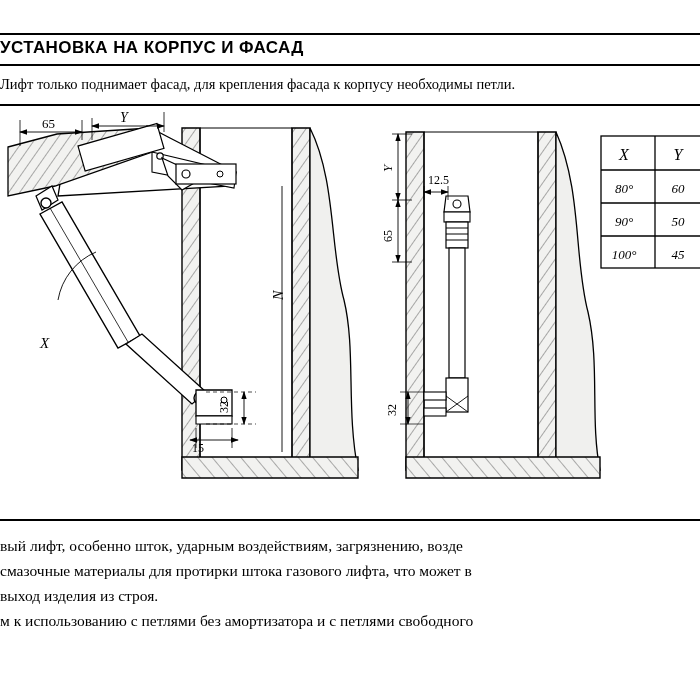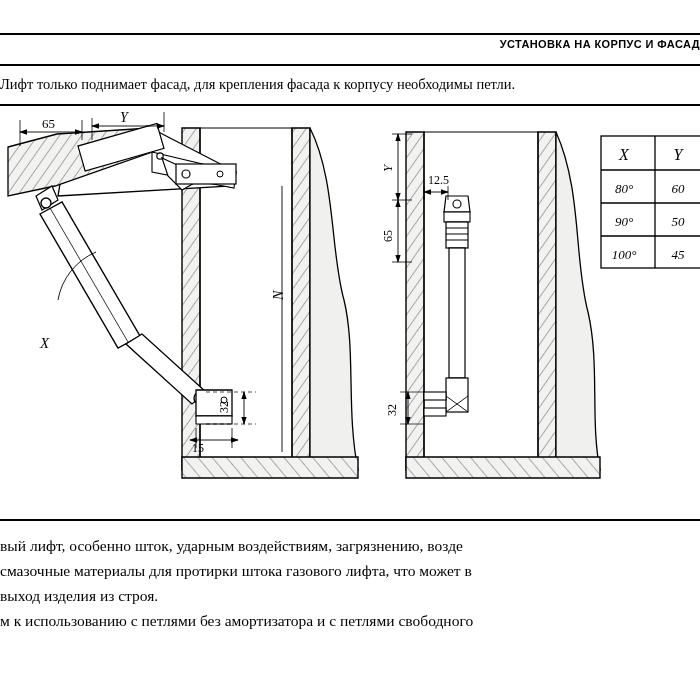--- a/index.html
+++ b/index.html
@@ -30,22 +30,22 @@
   #rule-top    { top: 33px; }
   #rule-mid    { top: 64px; }
   #rule-lower  { top: 104px; }
   #rule-bottom { top: 519px; }
 
   #title {
     position: absolute;
     top: 38px;
     left: 0;
     width: 700px;
-    text-align: right;
-    font-size: 11px;
+    text-align: left;
+    font-size: 17px;
     font-weight: bold;
     letter-spacing: 0.4px;
   }
   #note-top {
     position: absolute;
     top: 76px;
     left: 0;
     width: 716px;
     font-size: 14.5px;
     font-family: "Liberation Serif", serif;

